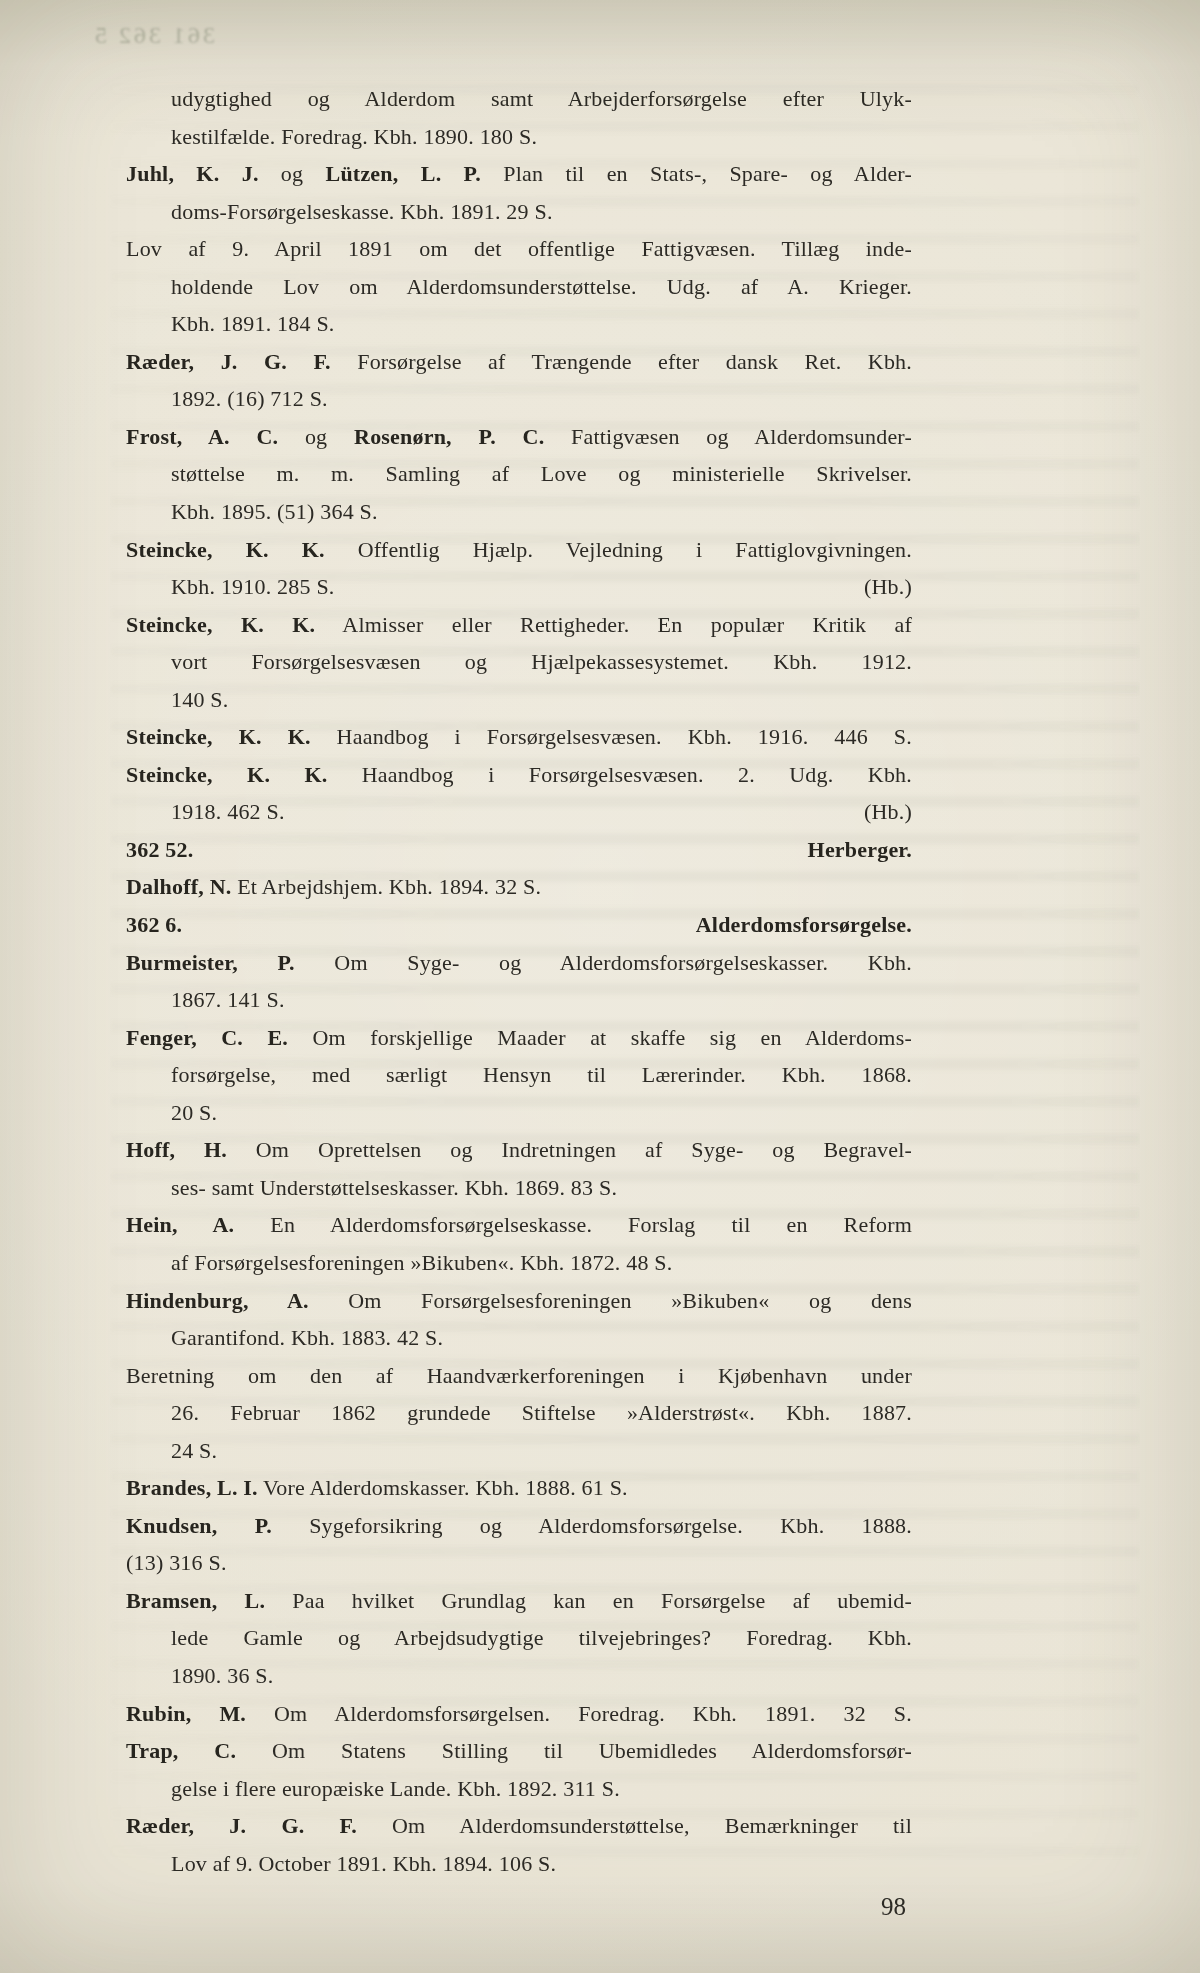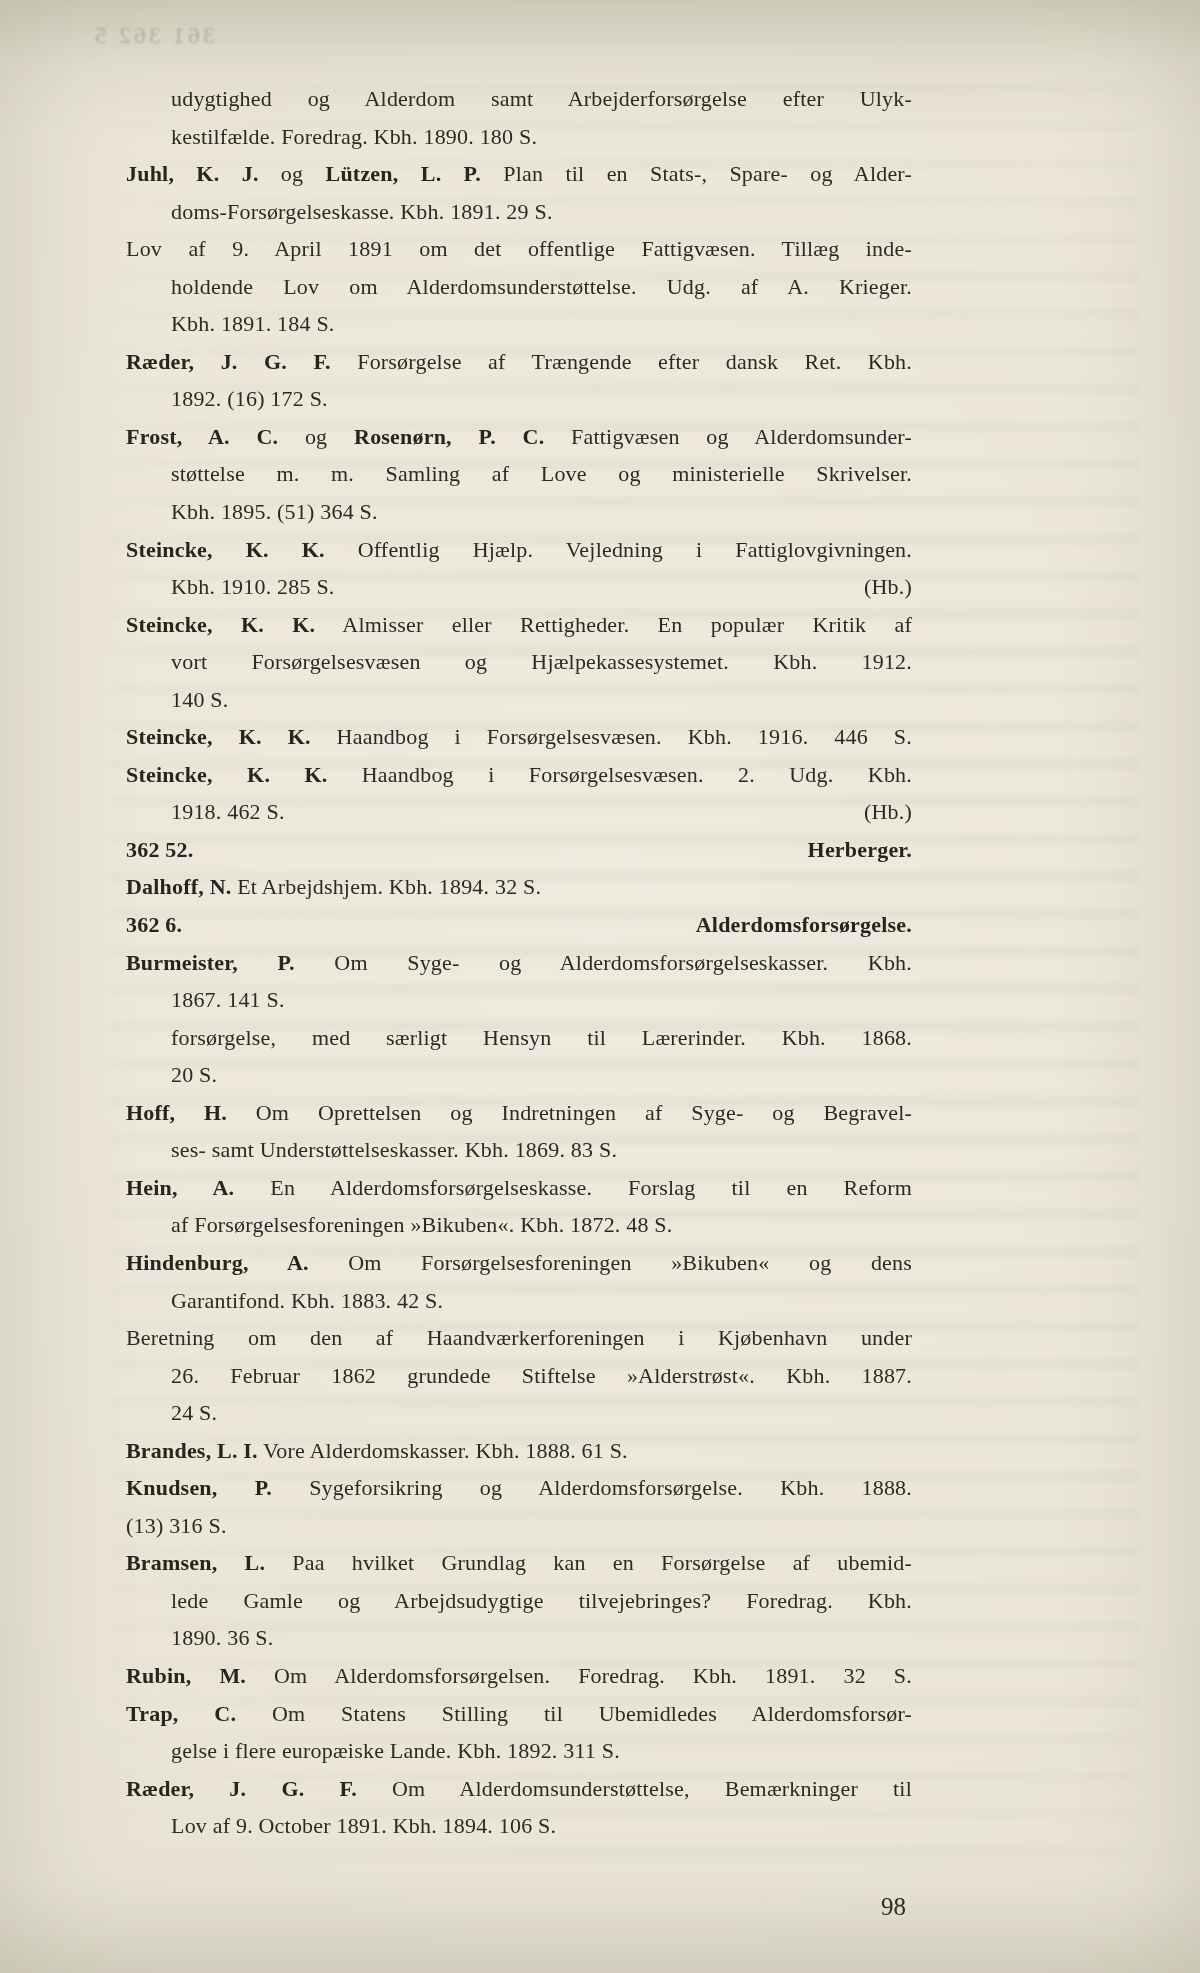--- a/index.html
+++ b/index.html
@@ -68,21 +68,21 @@
         <div class="line just"><span class="b">Juhl, K. J.</span><span> og </span><span class="b">Lützen, L. P.</span><span> Plan til en Stats-, Spare- og Alder-</span></div>
         <div class="line ind"><span>doms-Forsørgelseskasse. Kbh. 1891. 29 S.</span></div>
       </div>
       <div>
         <div class="line just"><span>Lov af 9. April 1891 om det offentlige Fattigvæsen. Tillæg inde-</span></div>
         <div class="line ind just"><span>holdende Lov om Alderdomsunderstøttelse. Udg. af A. Krieger.</span></div>
         <div class="line ind"><span>Kbh. 1891. 184 S.</span></div>
       </div>
       <div>
         <div class="line just"><span class="b">Ræder, J. G. F.</span><span> Forsørgelse af Trængende efter dansk Ret. Kbh.</span></div>
-        <div class="line ind"><span>1892. (16) 172 S.</span></div>
+        <div class="line ind"><span>1892. (16) 712 S.</span></div>
       </div>
       <div>
         <div class="line just"><span class="b">Frost, A. C.</span><span> og </span><span class="b">Rosenørn, P. C.</span><span> Fattigvæsen og Alderdomsunder-</span></div>
         <div class="line ind just"><span>støttelse m. m. Samling af Love og ministerielle Skrivelser.</span></div>
         <div class="line ind"><span>Kbh. 1895. (51) 364 S.</span></div>
       </div>
       <div>
         <div class="line just"><span class="b">Steincke, K. K.</span><span> Offentlig Hjælp. Vejledning i Fattiglovgivningen.</span></div>
         <div class="line ind split">
           <span><span>Kbh. 1910. 285 S.</span></span>
@@ -117,20 +117,21 @@
         <div class="line split">
           <span><span class="b">362 6.</span></span>
           <span class="b">Alderdomsforsørgelse.</span>
         </div>
       </div>
       <div>
         <div class="line just"><span class="b">Burmeister, P.</span><span> Om Syge- og Alderdomsforsørgelseskasser. Kbh.</span></div>
         <div class="line ind"><span>1867. 141 S.</span></div>
       </div>
       <div>
+        <div class="line just"><span class="b">Fenger, C. E.</span><span> Om forskjellige Maader at skaffe sig en Alderdoms-</span></div>
         <div class="line ind just"><span>forsørgelse, med særligt Hensyn til Lærerinder. Kbh. 1868.</span></div>
         <div class="line ind"><span>20 S.</span></div>
       </div>
       <div>
         <div class="line just"><span class="b">Hoff, H.</span><span> Om Oprettelsen og Indretningen af Syge- og Begravel-</span></div>
         <div class="line ind"><span>ses- samt Understøttelseskasser. Kbh. 1869. 83 S.</span></div>
       </div>
       <div>
         <div class="line just"><span class="b">Hein, A.</span><span> En Alderdomsforsørgelseskasse. Forslag til en Reform</span></div>
         <div class="line ind"><span>af Forsørgelsesforeningen »Bikuben«. Kbh. 1872. 48 S.</span></div>

